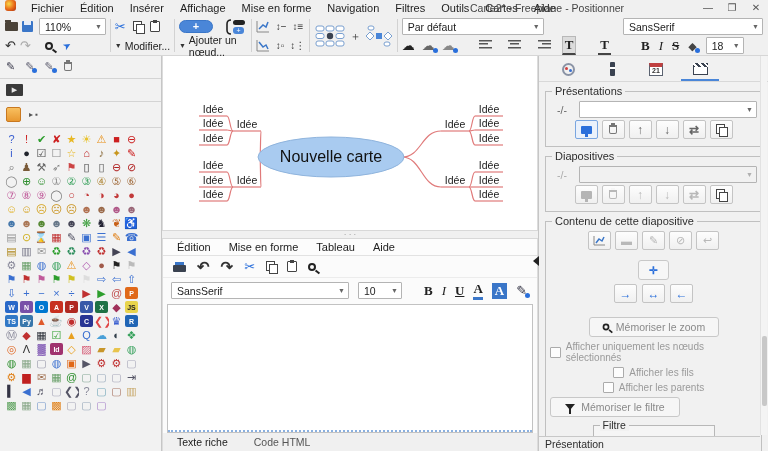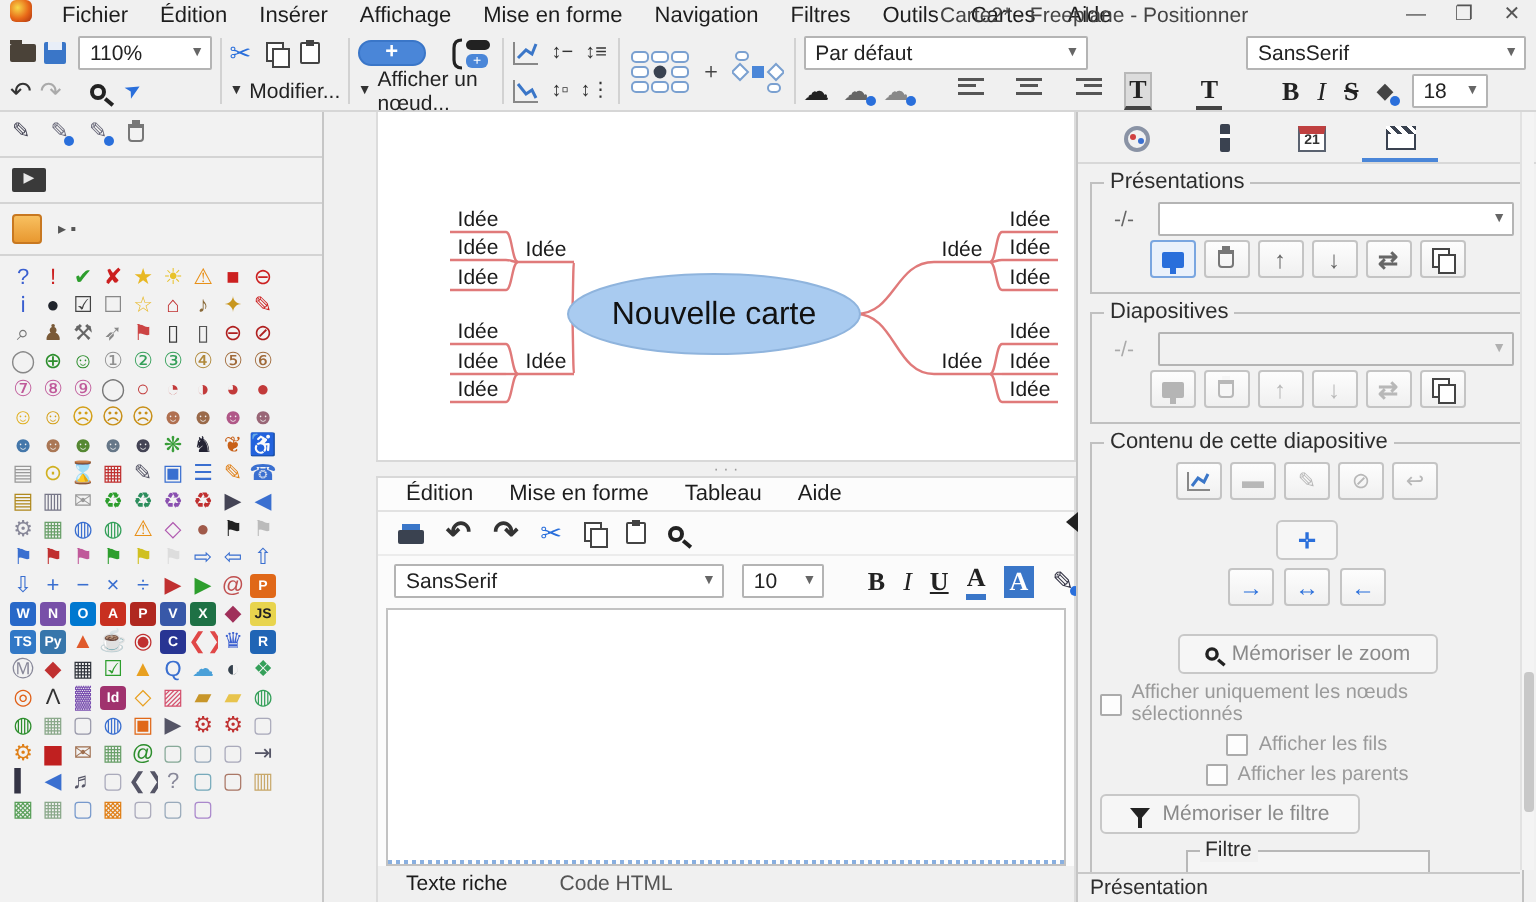--- a/index.html
+++ b/index.html
@@ -74,21 +74,21 @@
   .film { width:17px; height:12px; background:#3a3a3a; border-radius:1px; position:relative;
     color:#e8e8e8; font-size:7px; text-align:center; line-height:12px; }
   .obox { width:15px; height:15px; background:linear-gradient(#f8c060,#e89830); border:1px solid #c87820; border-radius:2px; }
   #palette-grid { padding:2px 4px; display:grid; grid-template-columns:repeat(9,15px); }
   .pic { width:15px; height:14px; font-size:11px; line-height:14px; text-align:center; overflow:hidden; }
   .pic.boxed { font-size:7px; font-weight:bold; border-radius:2px; line-height:13px;
     width:13px; height:12px; margin:1px; }
 
   
   #center { position:absolute; left:162px; top:56px; width:376px; height:395px;
-    display:flex; flex-direction:column; background:#f0f0f0;padding-left:26px; }
+    display:flex; flex-direction:column; background:#f0f0f0; }
   #mapview { height:174px; background:#fff; border-left:1px solid #dcdcdc; border-right:1px solid #dcdcdc; position:relative; }
   #splitter { height:9px; background:#f0f0f0; border-top:1px solid #d8d8d8; border-bottom:1px solid #d8d8d8;
     text-align:center; color:#999; font-size:8px; line-height:7px; }
   #notepanel { flex:1; background:#fbfbfb; border-left:1px solid #dcdcdc; border-right:1px solid #dcdcdc;
     display:flex; flex-direction:column; }
   #note-menubar { height:17px; background:#fcfcfc; border-bottom:1px solid #e2e2e2;
     display:flex; align-items:center; gap:2px; padding-left:6px; font-size:11px; }
   #note-tb1 { height:22px; display:flex; align-items:center; gap:11px; padding-left:10px;
     border-bottom:1px solid #ececec; }
   #note-tb2 { height:25px; display:flex; align-items:center; gap:9px; padding-left:8px; }
@@ -238,21 +238,21 @@
       <svg class="mini-svg" width="22" height="16">
         <path d="M6 1 Q2 1 2 5 L2 11 Q2 15 6 15" fill="none" stroke="#222" stroke-width="1.6"></path>
         <rect x="8" y="1" width="12" height="5" rx="2.5" fill="#222"></rect>
         <rect x="8" y="8" width="11" height="7" rx="3" fill="#4a86d8"></rect>
         <text x="13.5" y="13.5" font-size="7" fill="#fff" text-anchor="middle">+</text>
       </svg>
     </div>
     <div class="trow">
       <span class="dropbtn">
         <span class="caret">▼</span>
-          <span>Afficher un nœud...</span>
+          <span>Ajouter un nœud...</span>
         </span>
     </div>
   </div>
   <div class="vsep"></div>
   <div class="tgroup">
     <div class="trow" style="gap:6px">
       <svg class="mini-svg" width="14" height="13">
         <path d="M1 1 L1 12 L13 12" stroke="#888" fill="none"></path>
         <path d="M3 9 L7 5 L10 7 L12 2" stroke="#3a76c8" stroke-width="1.5" fill="none"></path>
       </svg>

